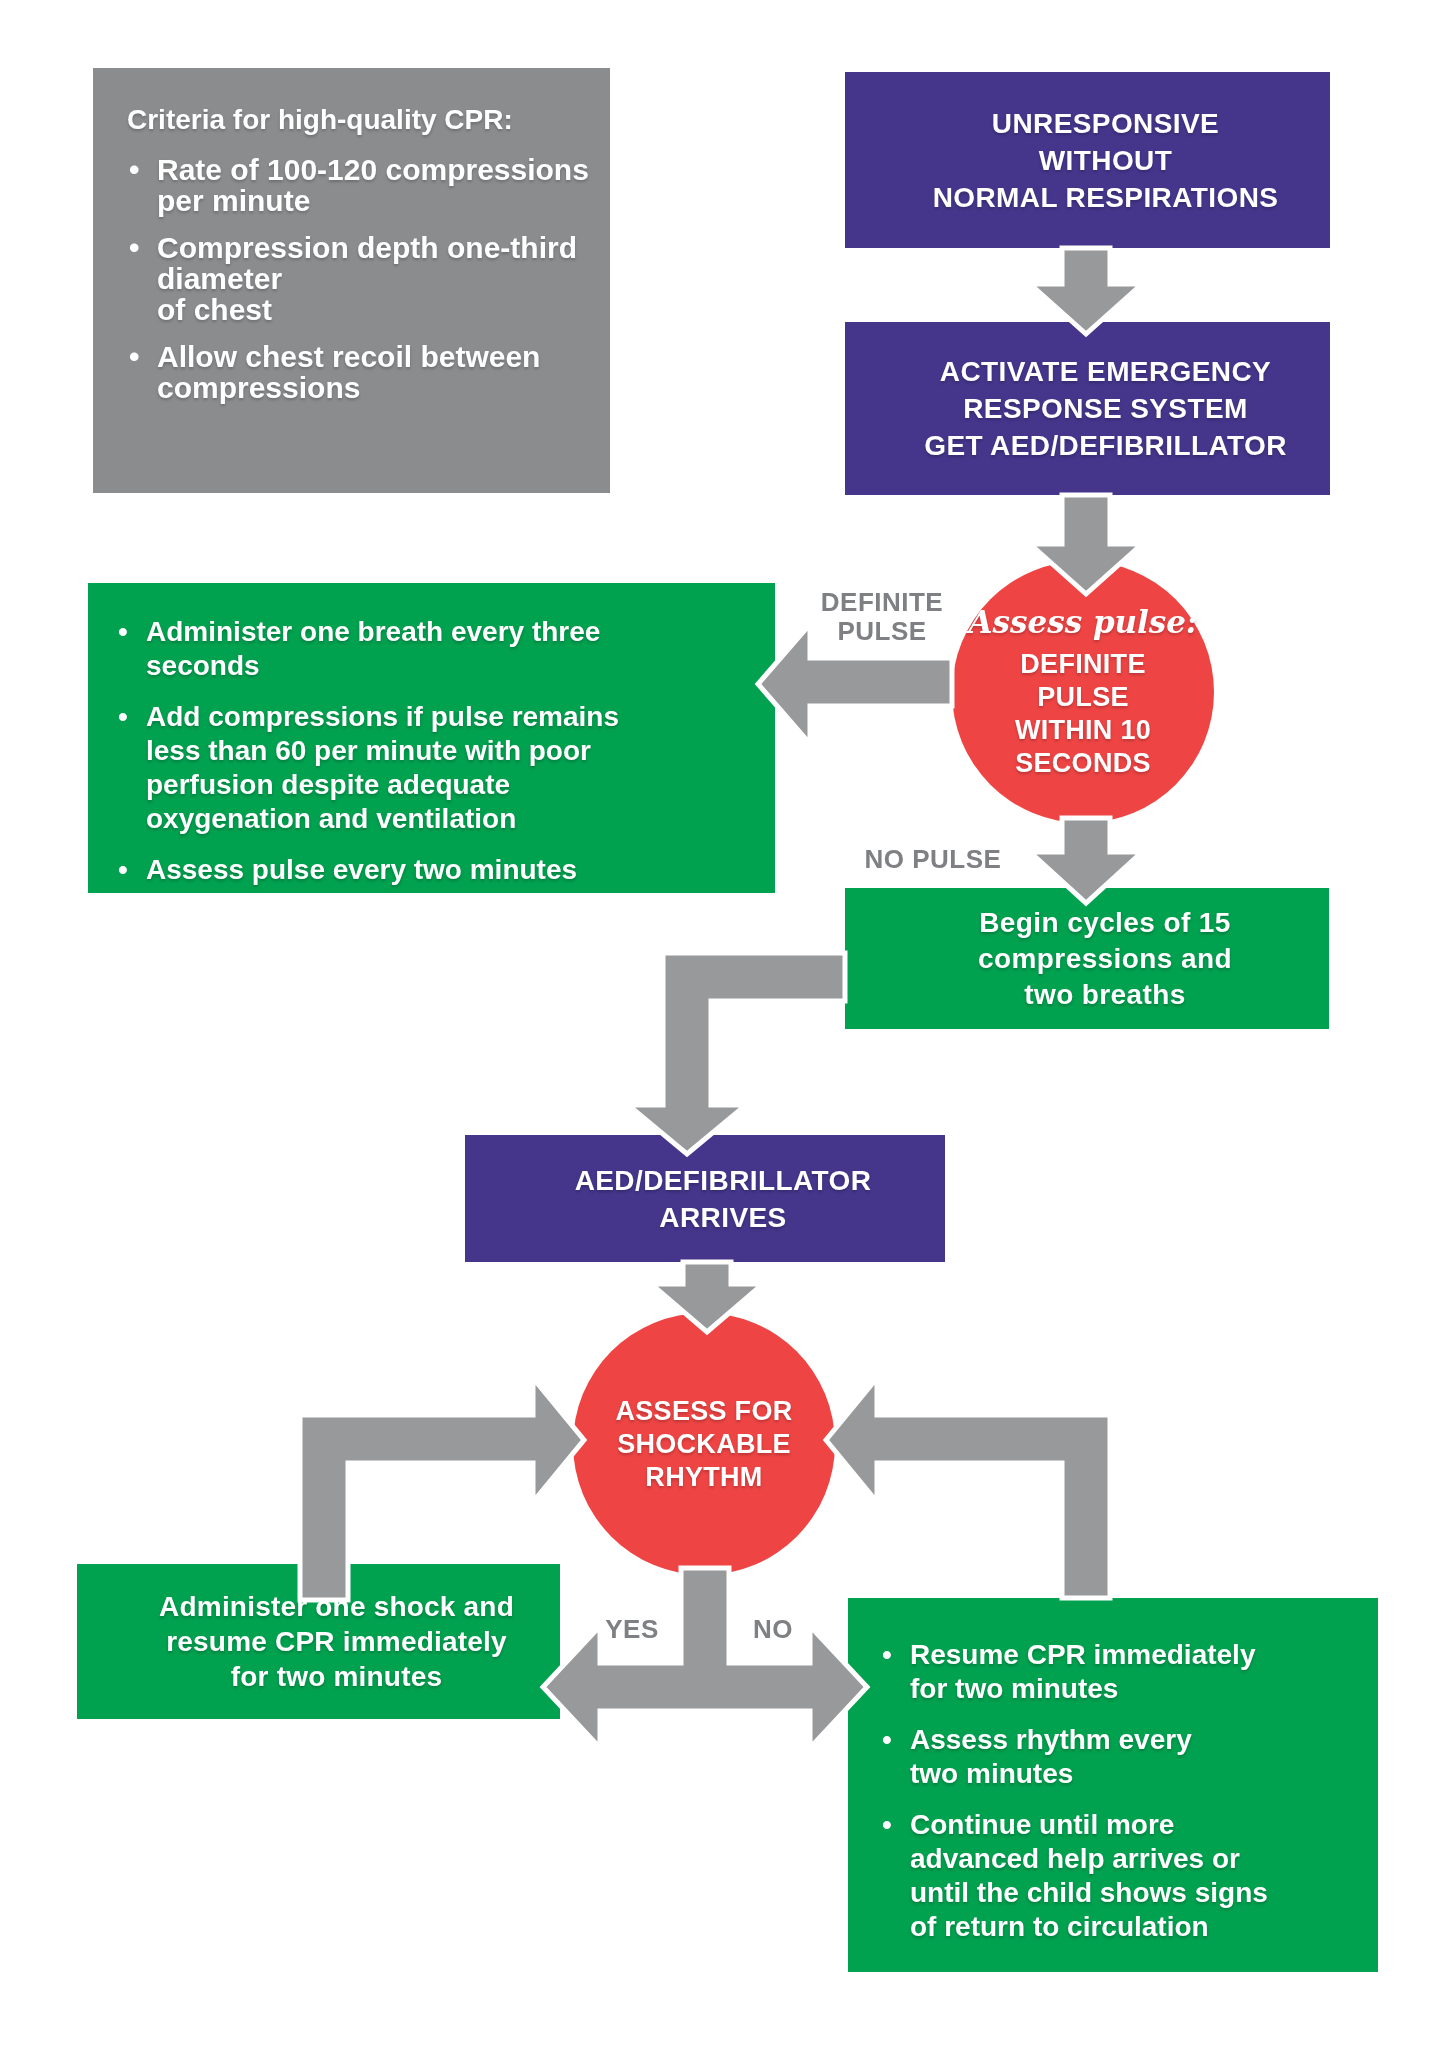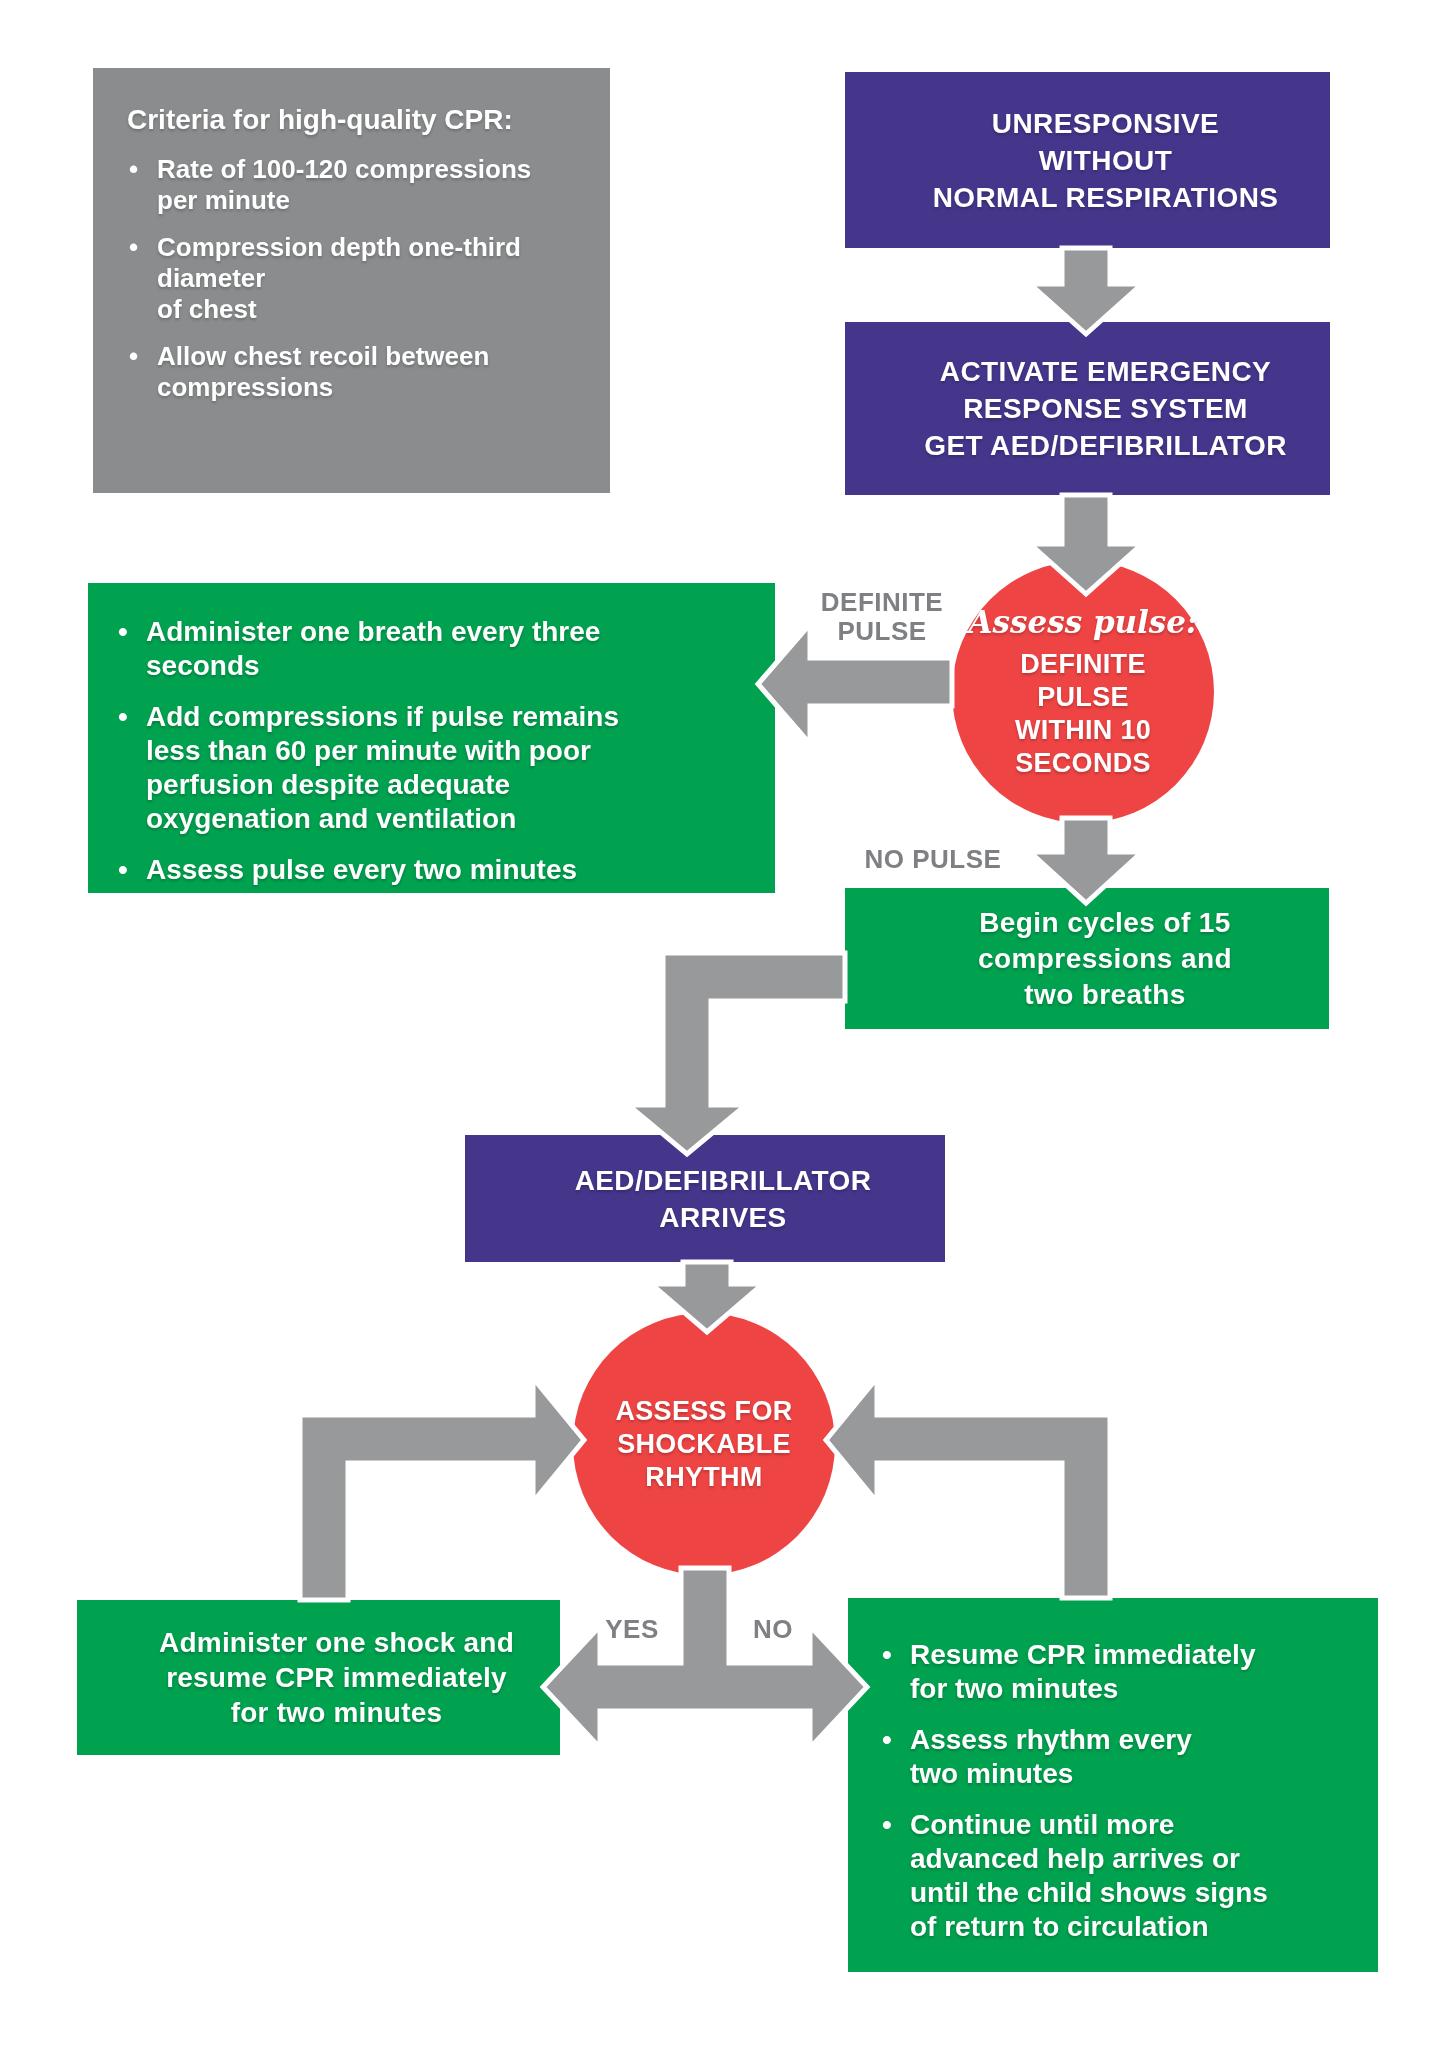--- a/index.html
+++ b/index.html
@@ -11,21 +11,21 @@
   .node{position:absolute;box-sizing:border-box;color:#fff;}
   .center-box{display:flex;align-items:center;justify-content:center;text-align:center;padding-left:36px;}
   .shadowed{text-shadow:0 2px 3px rgba(0,0,0,0.22);}
 
   
   .gray-panel{left:93px;top:68px;width:517px;height:425px;background:#8a8c8e;padding:36px 20px 12px 34px;}
   .gray-panel .panel-title{font-size:28px;font-weight:bold;margin:0 0 18px 0;}
   ul.blist{list-style:none;margin:0;padding:0;}
   ul.blist li{position:relative;padding-left:30px;font-weight:bold;}
   ul.blist li::before{content:"\2022";position:absolute;left:2px;top:0;}
-  .gray-panel li{font-size:26px;line-height:31px;margin-bottom:16px;}
+  .gray-panel li{font-size:30px;line-height:31px;margin-bottom:16px;}
 
   
   .purple{background:#45368c;}
   .box-unresponsive{left:845px;top:72px;width:485px;height:176px;}
   .box-activate{left:845px;top:322px;width:485px;height:173px;}
   .box-aed{left:465px;top:1135px;width:480px;height:127px;}
   .purple .cap, .green .cap{font-size:28px;line-height:37px;font-weight:bold;letter-spacing:0.4px;}
 
   
   .circle{background:#ef4444;border-radius:50%;display:flex;flex-direction:column;align-items:center;justify-content:center;text-align:center;}
@@ -33,21 +33,21 @@
   .circle-shock{left:573px;top:1313px;width:262px;height:262px;}
   .assess-prefix{font-family:"DejaVu Serif", serif;font-style:italic;font-weight:bold;font-size:31px;margin-bottom:8px;display:block;}
   .circle .cap{font-size:27px;line-height:33px;font-weight:bold;letter-spacing:0.3px;}
 
   
   .green{background:#00a14f;}
   .box-breaths{left:88px;top:583px;width:687px;height:310px;padding:32px 10px 12px 28px;}
   .box-breaths li{font-size:28px;line-height:34px;margin-bottom:17px;}
   .box-compressions{left:845px;top:888px;width:484px;height:141px;text-align:center;}
   .box-compressions .cap{line-height:36px;}
-  .box-shock{left:77px;top:1600px;width:483px;height:155px;}
+  .box-shock{left:77px;top:1564px;width:483px;height:155px;}
   .box-shock .cap{line-height:35px;font-size:28px;letter-spacing:0.2px;}
   .box-resume{left:848px;top:1598px;width:530px;height:374px;padding:40px 6px 0 32px;}
   .box-resume li{font-size:28px;line-height:34px;margin-bottom:17px;}
 
   
   .edge-label{position:absolute;color:#7e8083;font-weight:bold;font-size:26px;line-height:29px;text-align:center;letter-spacing:0.5px;}
   .lbl-definite{left:812px;top:588px;width:140px;}
   .lbl-nopulse{left:843px;top:845px;width:180px;}
   .lbl-yes{left:592px;top:1615px;width:80px;}
   .lbl-no{left:733px;top:1615px;width:80px;}

